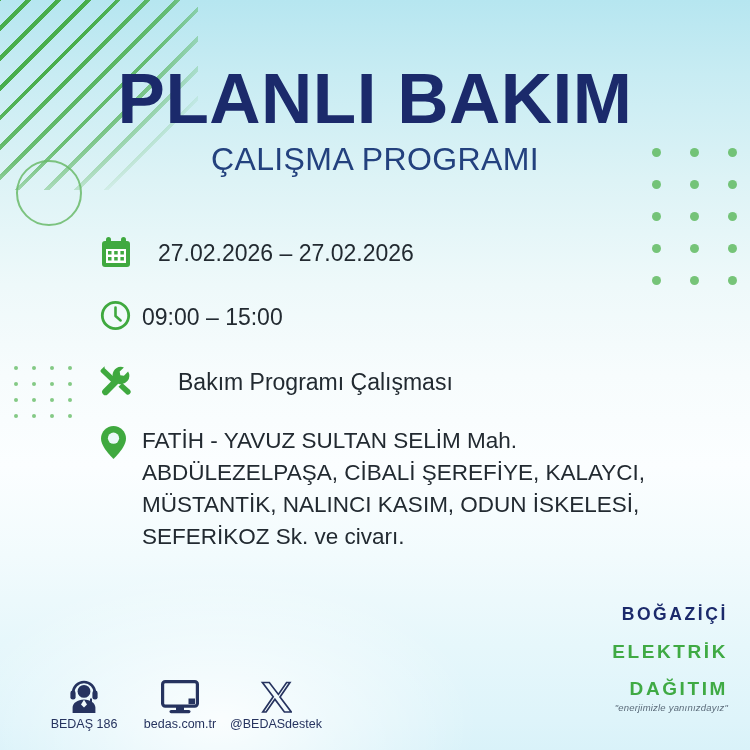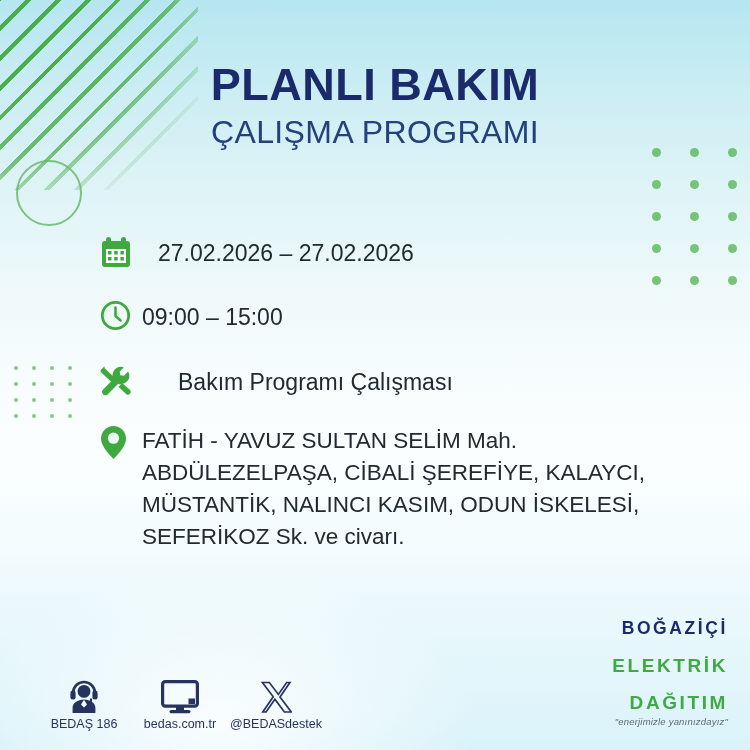--- a/index.html
+++ b/index.html
@@ -100,21 +100,21 @@
   
   #header {
     position: absolute;
     left: 0;
     right: 0;
     top: 62px;
     text-align: center;
   }
   #title {
     color: #1b2a6b;
-    font-size: 45px;
+    font-size: 71px;
     font-weight: bold;
     letter-spacing: 0.5px;
     line-height: 1.04;
     margin: 0;
   }
   #subtitle {
     color: #23417e;
     font-size: 32px;
     font-weight: normal;
     letter-spacing: 0.4px;
@@ -183,21 +183,21 @@
   .channel .clabel {
     margin-top: 7px;
     color: #26335f;
     font-size: 12.5px;
     white-space: nowrap;
   }
 
   #brand {
     position: absolute;
     right: 22px;
-    bottom: 6px;
+    bottom: 20px;
     text-align: right;
     line-height: 1;
   }
   #brand .b1 {
     color: #1b2a6b;
     font-size: 17.5px;
     font-weight: bold;
     letter-spacing: 2.6px;
     display: block;
   }

